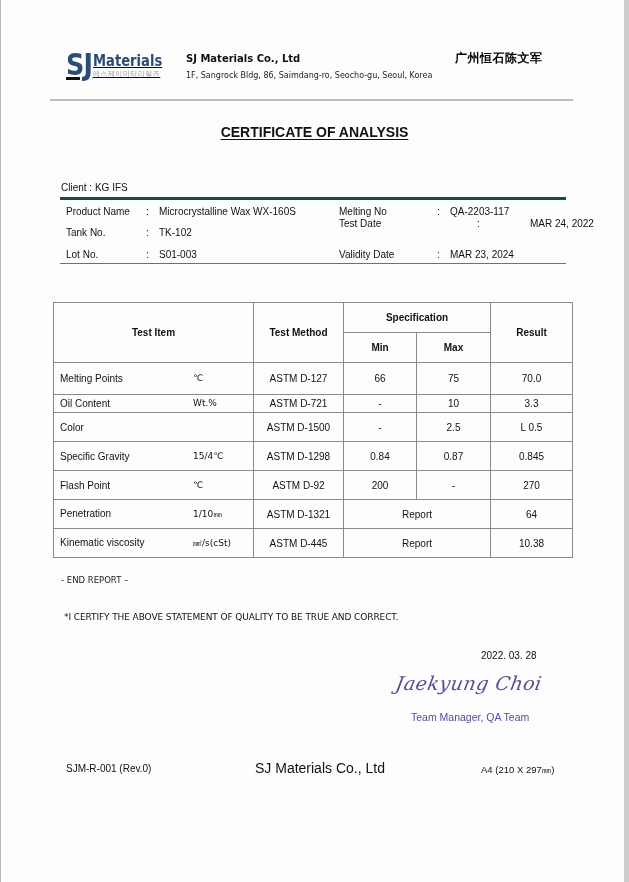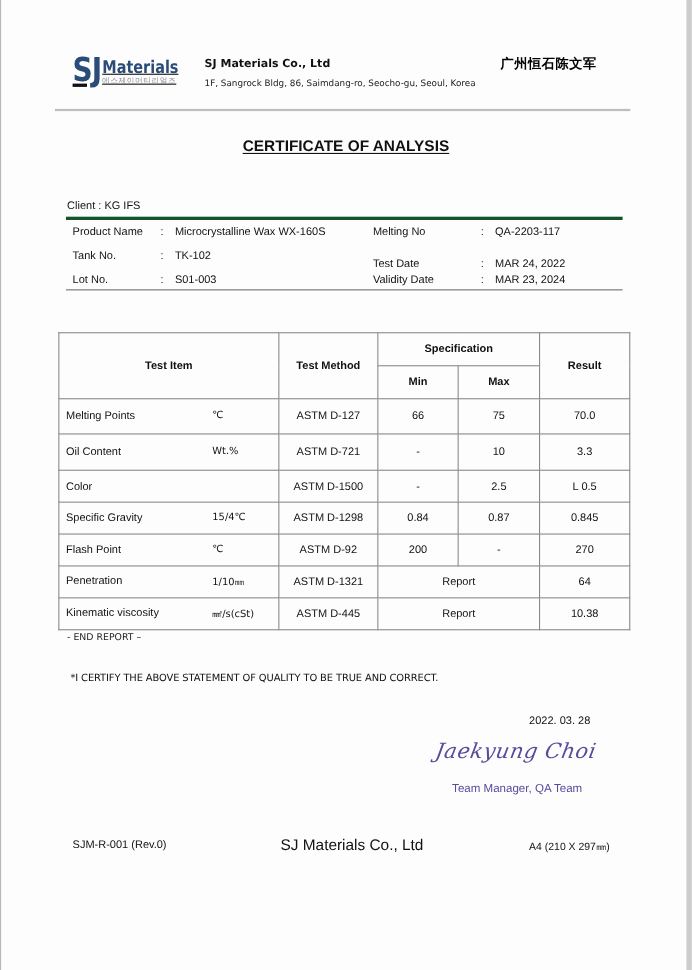--- a/index.html
+++ b/index.html
@@ -98,21 +98,21 @@
       <span class="info-colon">:</span>
       <span class="info-value">S01-003</span>
     </div>
   </div>
   <div class="info-col right">
     <div class="info-row" style="top:6px;">
       <span class="info-label">Melting No</span>
       <span class="info-colon">:</span>
       <span class="info-value">QA-2203-117</span>
     </div>
-    <div class="info-row" style="top:35px;">
+    <div class="info-row" style="top:18px;gap:40px;">
       <span class="info-label">Test Date</span>
       <span class="info-colon">:</span>
       <span class="info-value">MAR 24, 2022</span>
     </div>
     <div class="info-row" style="top:49px;">
       <span class="info-label">Validity Date</span>
       <span class="info-colon">:</span>
       <span class="info-value">MAR 23, 2024</span>
     </div>
   </div>
@@ -142,21 +142,21 @@
           <div class="item-wrap">
             <span class="item-name">Melting Points</span>
             <span class="item-unit">℃</span>
           </div>
         </td>
     <td>ASTM D-127</td>
     <td>66</td>
     <td>75</td>
     <td>70.0</td>
   </tr>
-  <tr style="height:33px;">
+  <tr style="height:18px;">
     <td class="item">
           <div class="item-wrap">
             <span class="item-name">Oil Content</span>
             <span class="item-unit">Wt.%</span>
           </div>
         </td>
     <td>ASTM D-721</td>
     <td>-</td>
     <td>10</td>
     <td>3.3</td>

